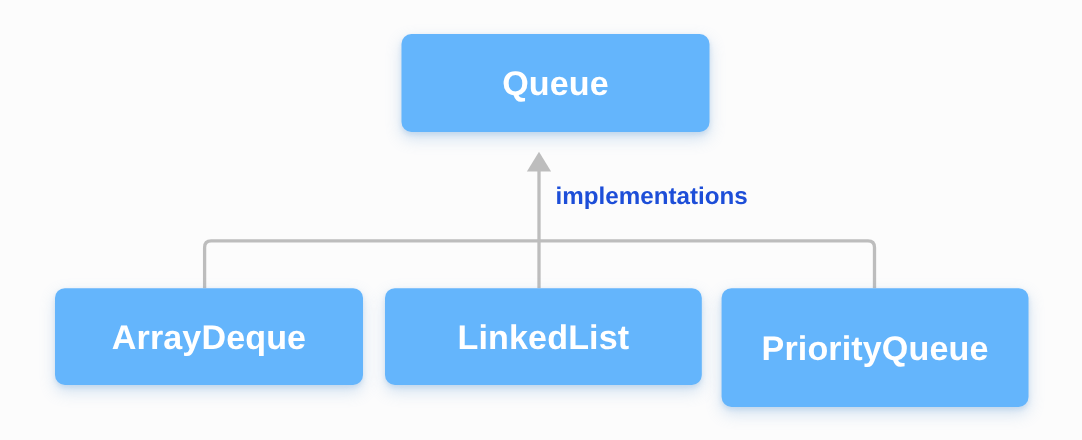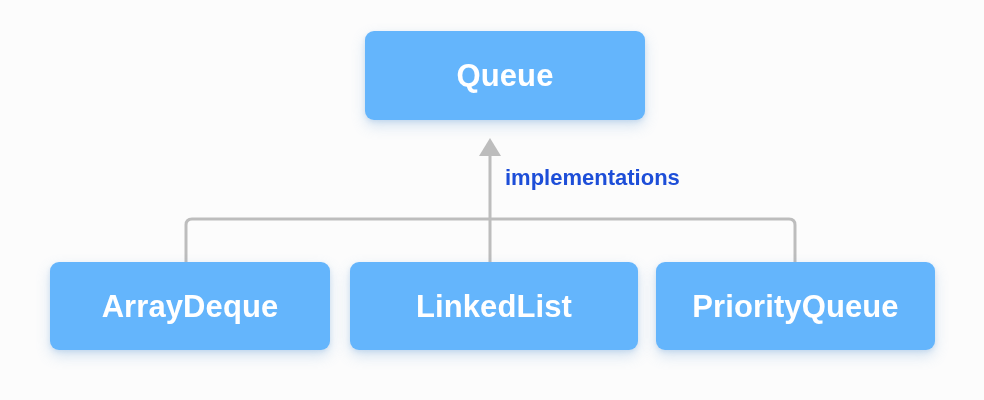--- a/index.html
+++ b/index.html
@@ -65,21 +65,21 @@
   #node-linkedlist {
     left: 350px;
     top: 262px;
     width: 288px;
     height: 88px;
   }
   #node-priorityqueue {
     left: 656px;
     top: 262px;
     width: 279px;
-    height: 88px;
+    height: 108px;
   }
   #edge-label-implementations {
     position: absolute;
     left: 505px;
     top: 167px;
     color: #1d4ed8;
     font-family: "Liberation Sans", sans-serif;
     font-weight: bold;
     font-size: 22px;
     line-height: 1;

